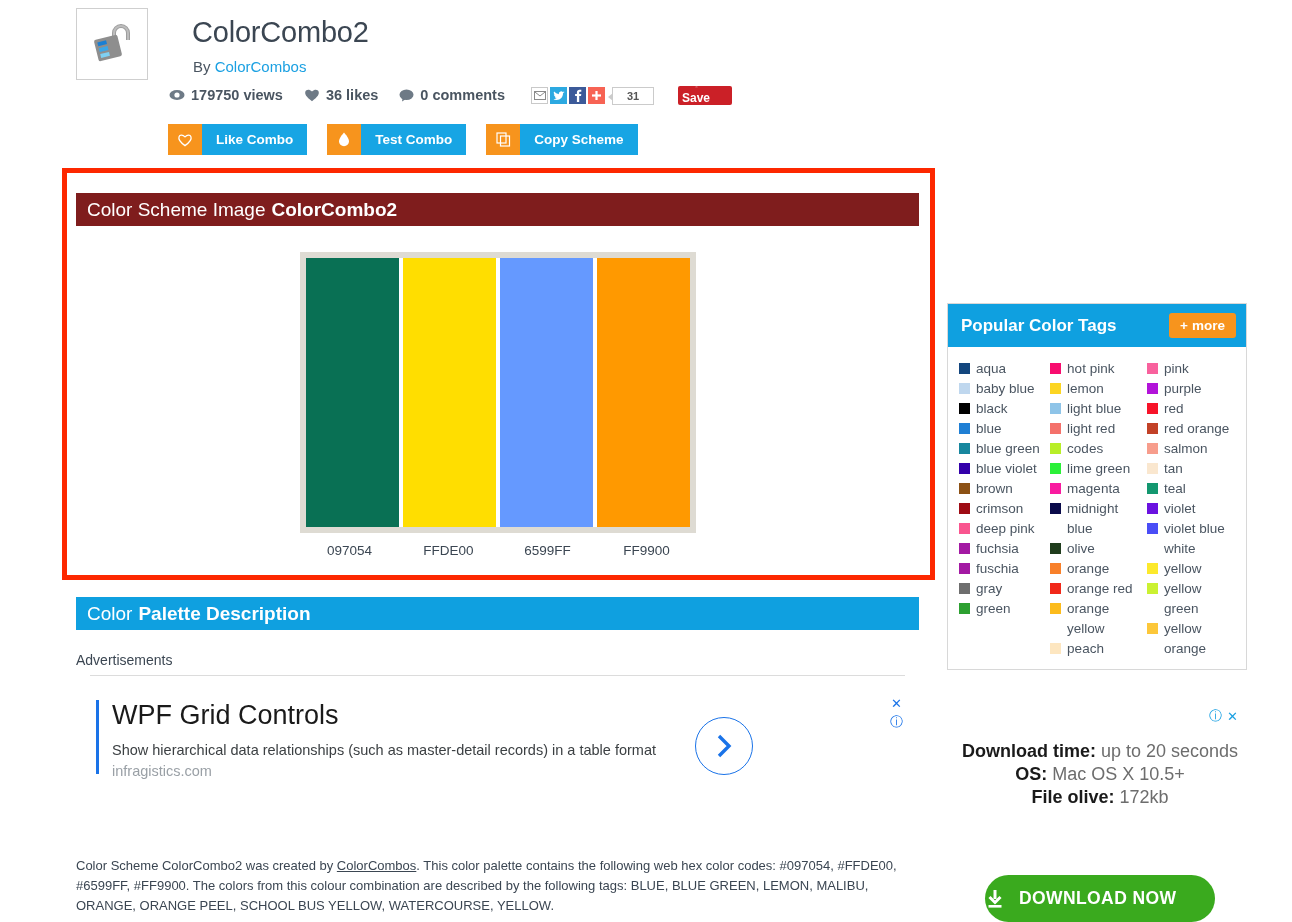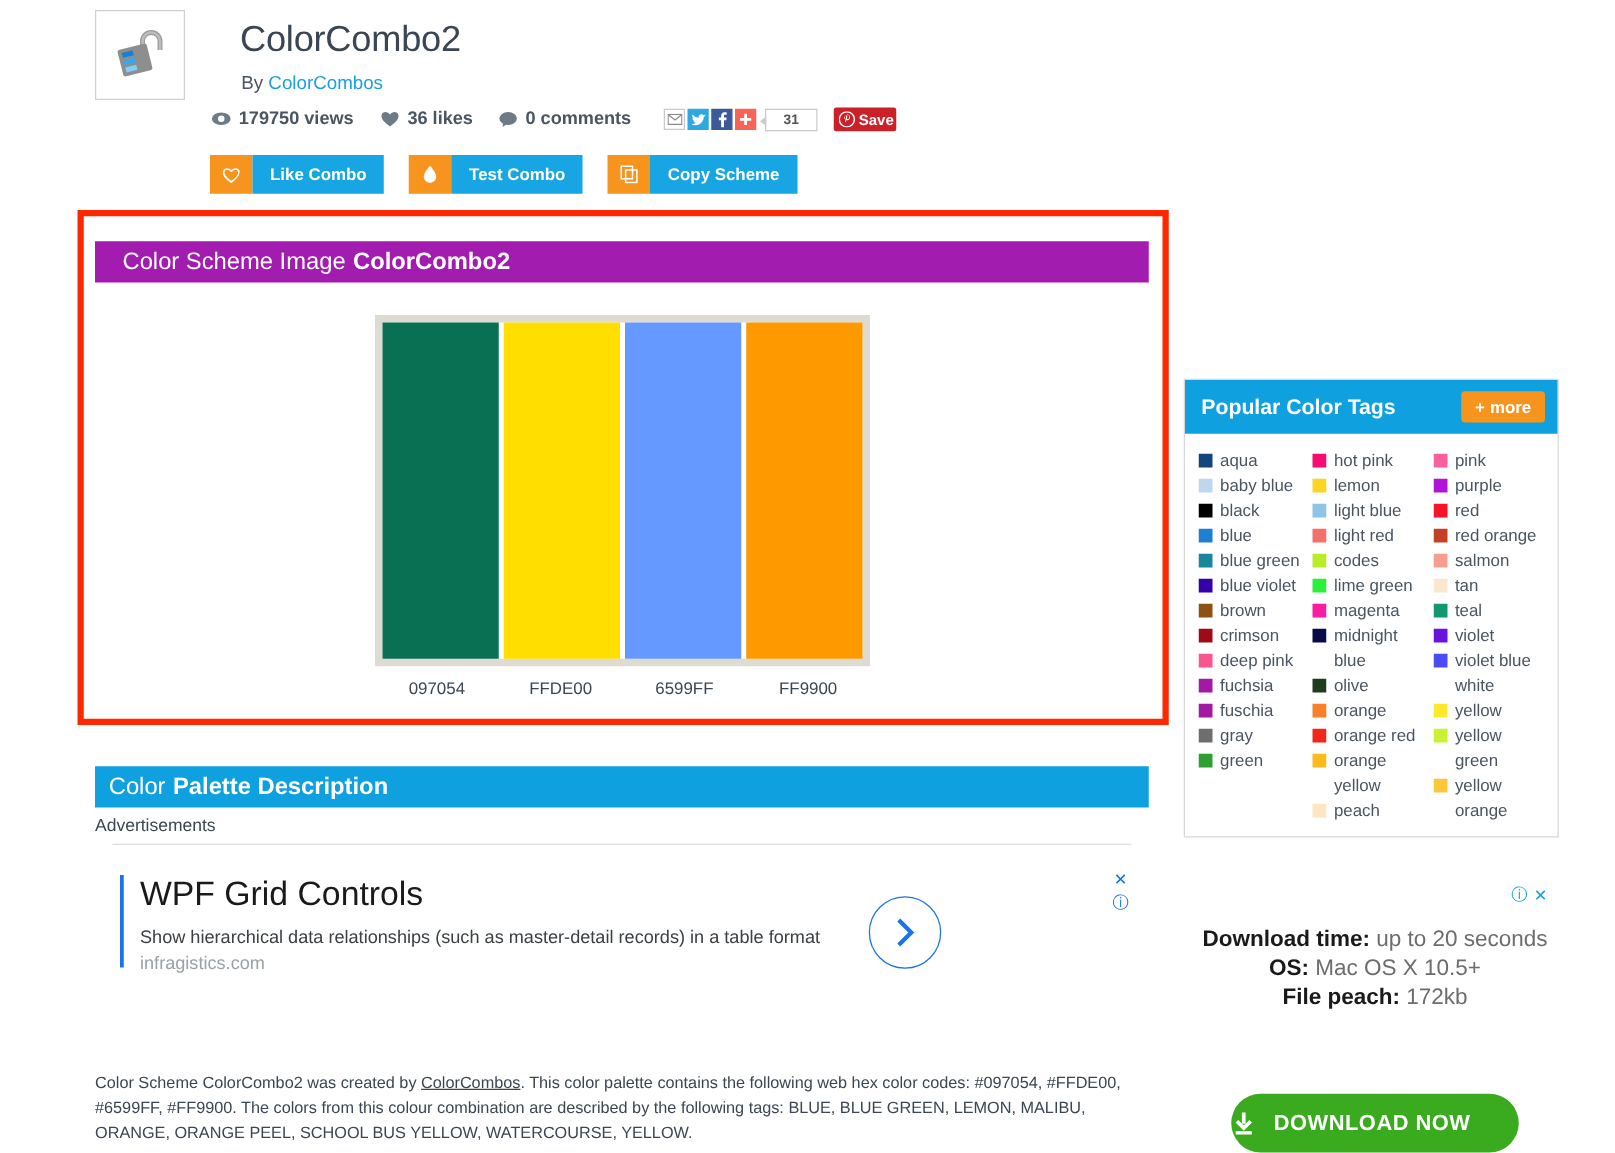--- a/index.html
+++ b/index.html
@@ -53,66 +53,66 @@
     height: 18px; min-width: 42px; border: 1px solid #cbcbcb; background:#fff;
     font-size: 11px; font-weight: bold; color: #555; display: flex;
     align-items: center; justify-content: center; position: relative; margin-left: 5px;
   }
   .countbox:before {
     content: ""; position: absolute; left: -5px; top: 5px;
     border-top: 4px solid transparent; border-bottom: 4px solid transparent;
     border-right: 5px solid #cbcbcb;
   }
   .pin {
-    margin-left: 13px; background: #cb2027; color: #fff; height: 19px;
+    margin-left: 24px; background: #cb2027; color: #fff; height: 19px;
     border-radius: 2px; display: flex; align-items: center; gap: 3px;
-    padding: 0 2px 0 4px; font-size: 12px; font-weight: bold;
+    padding: 0 22px 0 4px; font-size: 12px; font-weight: bold; flex-direction: column;
   }
 
   .actions { position: absolute; left: 168px; top: 124px; display: flex; gap: 20px; }
   .act { display: flex; height: 31px; }
   .act .ic {
     background: #f7941d; width: 34px; display: flex; align-items: center;
     justify-content: center; color: #fff;
   }
   .act .lb {
     background: #17a5e4; color: #fff; font-size: 13.5px; font-weight: bold;
     display: flex; align-items: center; padding: 0 14px; white-space: nowrap;
   }
 
   
   .redbox {
     position: absolute; left: 62px; top: 168px; width: 873px; height: 412px;
     border: 5px solid #fd2800; background: #fff;
   }
   .panel-head {
     position: absolute; left: 76px; top: 193px; width: 843px; height: 33px;
-    background: #a21caf; color: #fff; display: flex; align-items: center;
-    padding-left: 22px; font-size: 19px;
+    background: #7f1d1d; color: #fff; display: flex; align-items: center;
+    padding-left: 11px; font-size: 19px;
   }
   .panel-head b { font-weight: bold; margin-left: 6px; }
 
   .swatchwrap {
     position: absolute; left: 300px; top: 252px; width: 396px; height: 281px;
     background: #fff; border: 6px solid #dedbd3;
   }
   .swatches { display: flex; width: 100%; height: 100%; gap: 4px; }
   .swatch { flex: 1; }
 
   .hexrow {
     position: absolute; left: 300px; top: 543px; width: 396px;
     display: flex; font-size: 13.5px; color: #3b4652;
   }
   .hexrow span { flex: 1; text-align: center; }
 
   
   .desc-head {
     position: absolute; left: 76px; top: 597px; width: 843px; height: 33px;
     background: #0fa0e0; color: #fff; display: flex; align-items: center;
-    padding-left: 11px; font-size: 19px; margin-top: 16px;
+    padding-left: 11px; font-size: 19px;
   }
   .desc-head b { font-weight: bold; margin-left: 6px; }
 
   .adv-label {
     position: absolute; left: 76px; top: 652px; font-size: 14px; color: #3b4652;
   }
   .adv-rule {
     position: absolute; left: 90px; top: 675px; width: 815px; height: 1px;
     background: #dcdcdc;
   }
@@ -519,21 +519,21 @@
 </div>
 
 <div class="rad">
   <div class="rad-ctl">
     <span>ⓘ</span>
     <span>✕</span>
   </div>
   <div class="rad-lines" id="rad-lines">
       <div><b>Download time:</b><span> up to 20 seconds</span></div>
       <div><b>OS:</b><span> Mac OS X 10.5+</span></div>
-      <div><b>File peach:</b><span> 172kb</span></div>
+      <div><b>File olive:</b><span> 172kb</span></div>
     </div>
   <div class="dl-btn">
     <svg width="20" height="20" viewBox="0 0 20 20">
       <path d="M10 1 L10 10" stroke="#fff" stroke-width="3" fill="none"></path>
       <path d="M4.5 8 L10 13.5 L15.5 8" stroke="#fff" stroke-width="3" fill="none"></path>
       <rect x="3.5" y="16" width="13" height="2.6" fill="#fff"></rect>
     </svg>
     <span>DOWNLOAD NOW</span>
   </div>
 </div>

